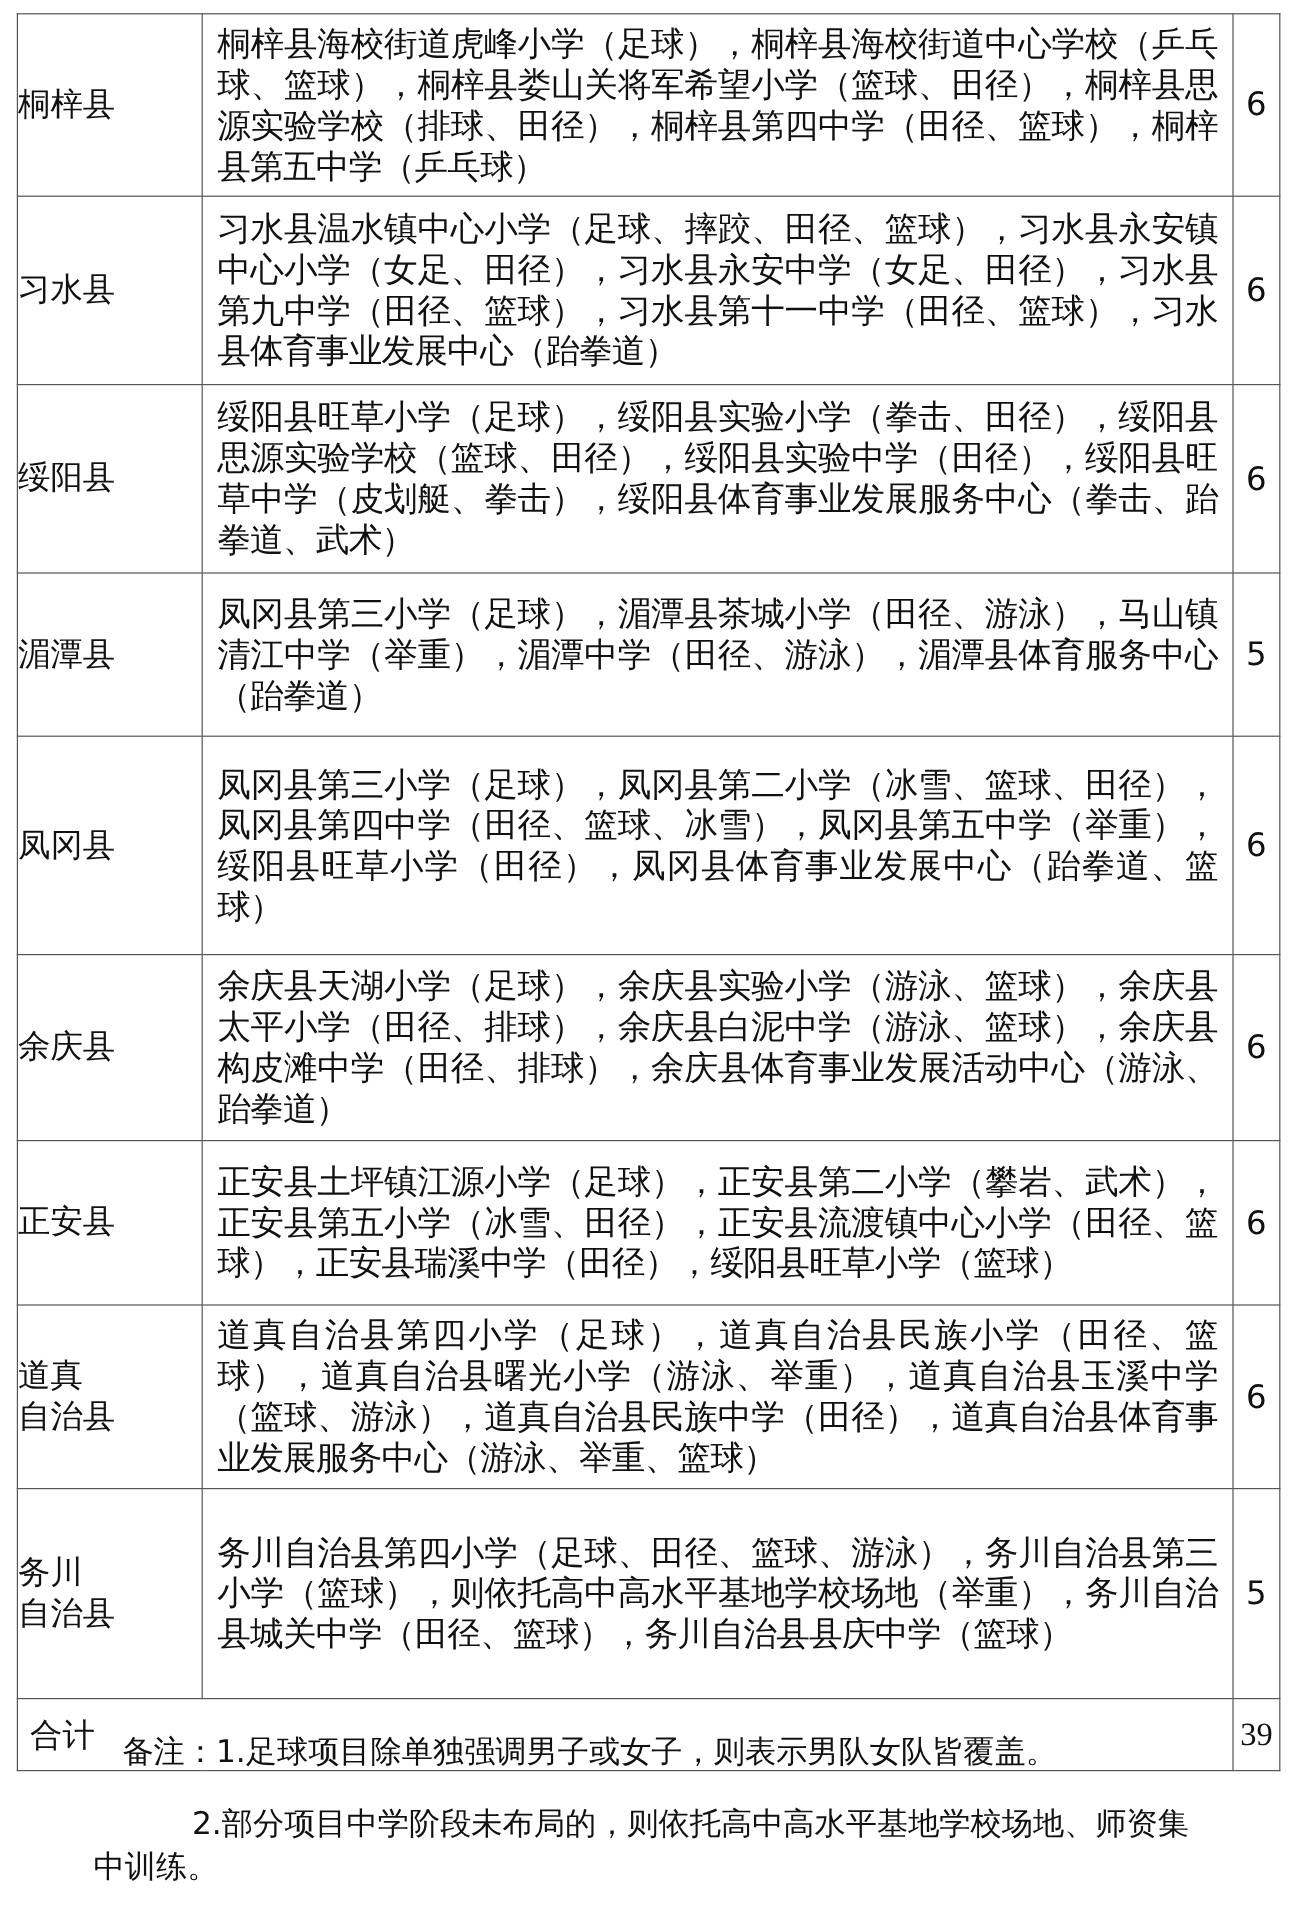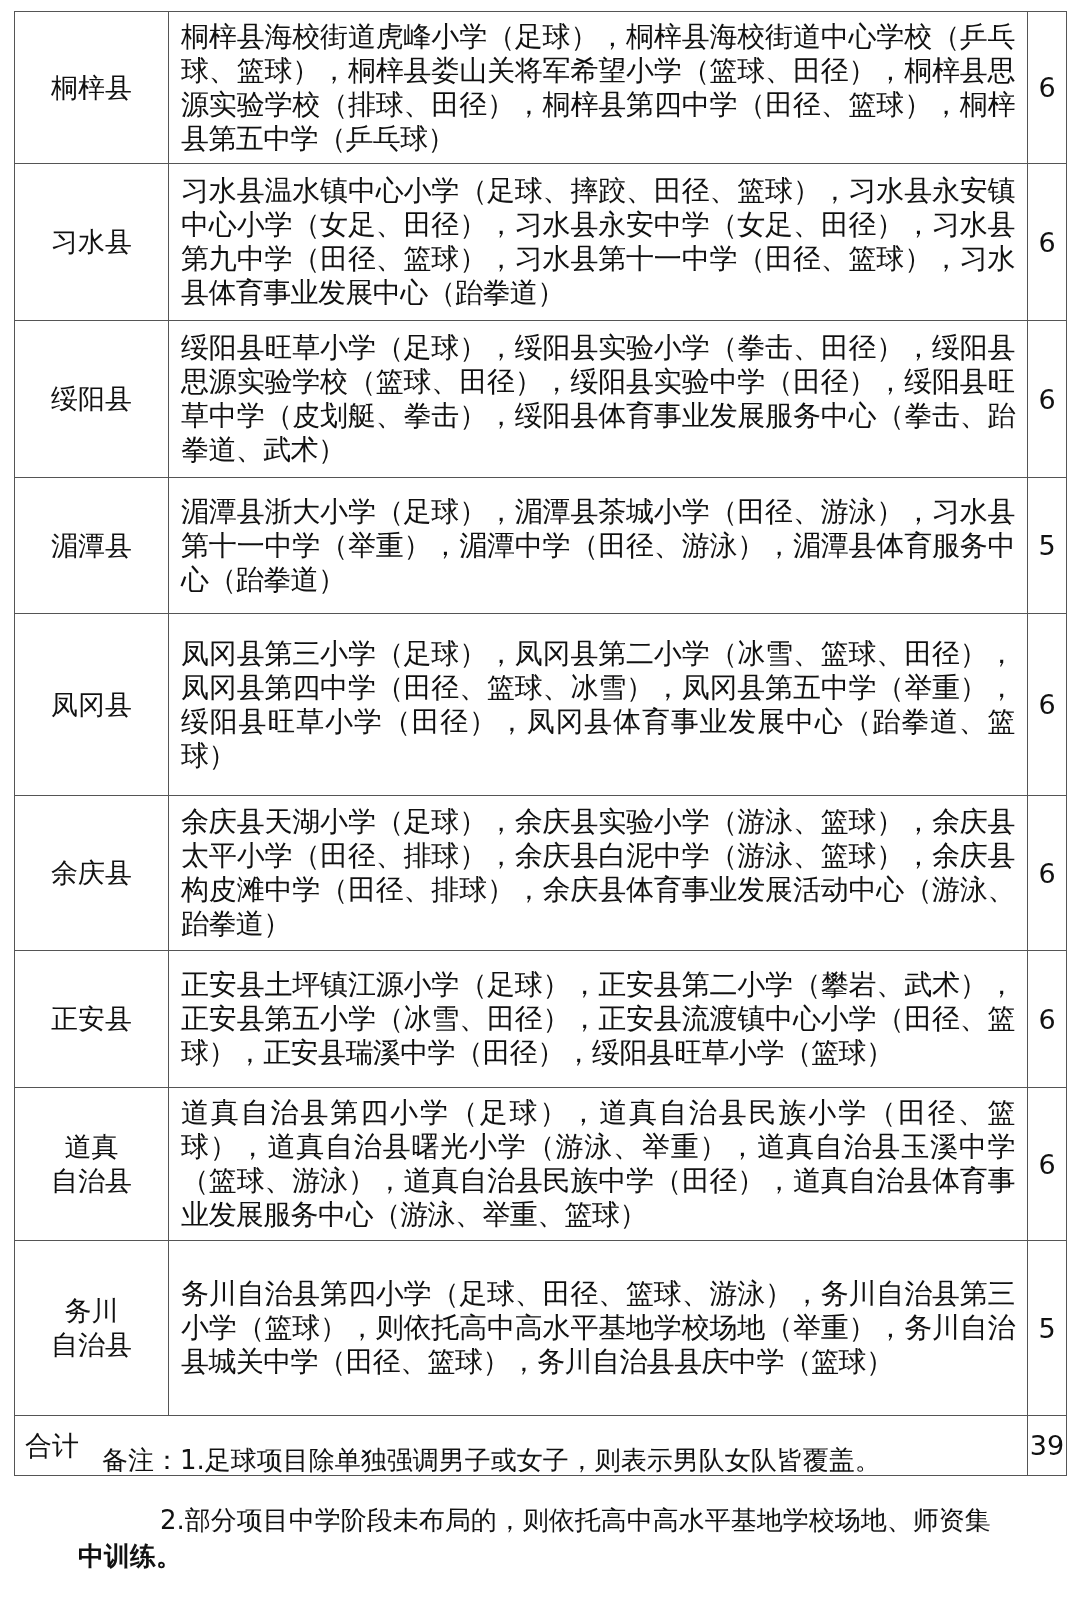--- a/index.html
+++ b/index.html
@@ -13,44 +13,44 @@
       width: 1053px;
       border-collapse: collapse;
       table-layout: fixed;
     }
     table.schools td {
       border: 1.5px solid #555555;
       vertical-align: middle;
       padding: 0;
     }
     td.county {
-      width: 153px; text-align: center;
+      width: 153px; 
       font-size: 27px; line-height: 34px;
     }
     td.schools-cell {
       width: 834px;
       font-size: 28px; line-height: 34px;
       padding: 6px 12px 6px 12px !important;
       text-align: justify; text-align-last: left;
       letter-spacing: -0.6px;
     }
     td.count {
       text-align: center; font-size: 27px;
     }
     td.total-label {
       font-size: 27px; padding-left: 10px !important; text-align: left;
     }
-    tr.total td { height: 21px; }
+    tr.total td { height: 21px; font-family: Liberation Serif, serif; }
     .notes {
       position: absolute; left: 0; top: 1442px; width: 1080px;
       font-size: 26px; line-height: 36px;
     }
     .note-line1 { padding-left: 102px; }
     .note-line2 { padding-left: 160px; margin-top: 24px; }
-    .note-line3 { padding-left: 78px; font-weight: bold; }
+    .note-line3 { padding-left: 78px; }
   </style>
 </head>
 <body>
 
 <table class="schools">
   <tbody>
     <tr style="height:152px">
       <td class="county">桐梓县</td>
       <td class="schools-cell">桐梓县海校街道虎峰小学（足球），桐梓县海校街道中心学校（乒乓球、篮球），桐梓县娄山关将军希望小学（篮球、田径），桐梓县思源实验学校（排球、田径），桐梓县第四中学（田径、篮球），桐梓县第五中学（乒乓球）</td>
       <td class="count">6</td>
@@ -60,21 +60,21 @@
       <td class="schools-cell">习水县温水镇中心小学（足球、摔跤、田径、篮球），习水县永安镇中心小学（女足、田径），习水县永安中学（女足、田径），习水县第九中学（田径、篮球），习水县第十一中学（田径、篮球），习水县体育事业发展中心（跆拳道）</td>
       <td class="count">6</td>
     </tr>
     <tr style="height:157px">
       <td class="county">绥阳县</td>
       <td class="schools-cell">绥阳县旺草小学（足球），绥阳县实验小学（拳击、田径），绥阳县思源实验学校（篮球、田径），绥阳县实验中学（田径），绥阳县旺草中学（皮划艇、拳击），绥阳县体育事业发展服务中心（拳击、跆拳道、武术）</td>
       <td class="count">6</td>
     </tr>
     <tr style="height:136px">
       <td class="county">湄潭县</td>
-      <td class="schools-cell">湄潭县浙大小学（足球），湄潭县茶城小学（田径、游泳），习水县第十一中学（举重），湄潭中学（田径、游泳），湄潭县体育服务中心（跆拳道）</td>
+      <td class="schools-cell">凤冈县第三小学（足球），湄潭县茶城小学（田径、游泳），马山镇清江中学（举重），湄潭中学（田径、游泳），湄潭县体育服务中心（跆拳道）</td>
       <td class="count">5</td>
     </tr>
     <tr style="height:182px">
       <td class="county">凤冈县</td>
       <td class="schools-cell">凤冈县第三小学（足球），凤冈县第二小学（冰雪、篮球、田径），凤冈县第四中学（田径、篮球、冰雪），凤冈县第五中学（举重），绥阳县旺草小学（田径），凤冈县体育事业发展中心（跆拳道、篮球）</td>
       <td class="count">6</td>
     </tr>
     <tr style="height:155px">
       <td class="county">余庆县</td>
       <td class="schools-cell">余庆县天湖小学（足球），余庆县实验小学（游泳、篮球），余庆县太平小学（田径、排球），余庆县白泥中学（游泳、篮球），余庆县构皮滩中学（田径、排球），余庆县体育事业发展活动中心（游泳、跆拳道）</td>

